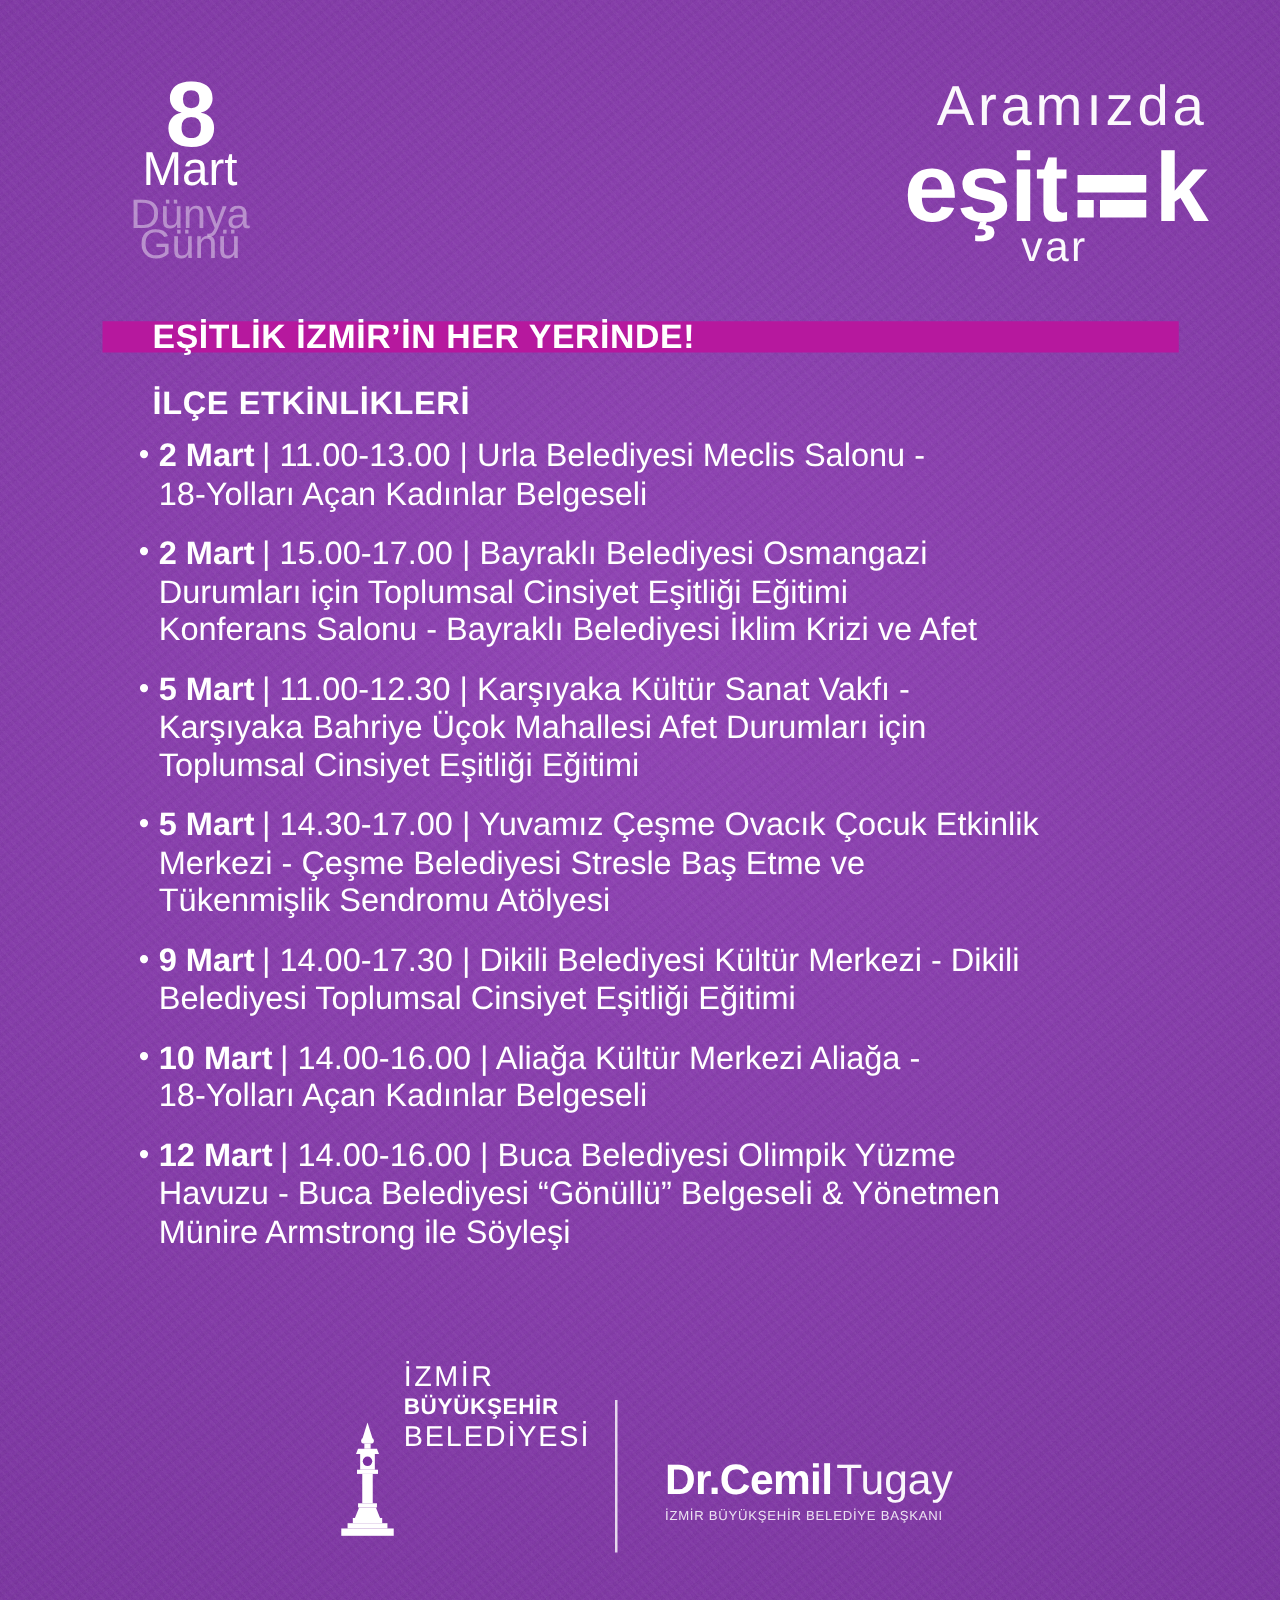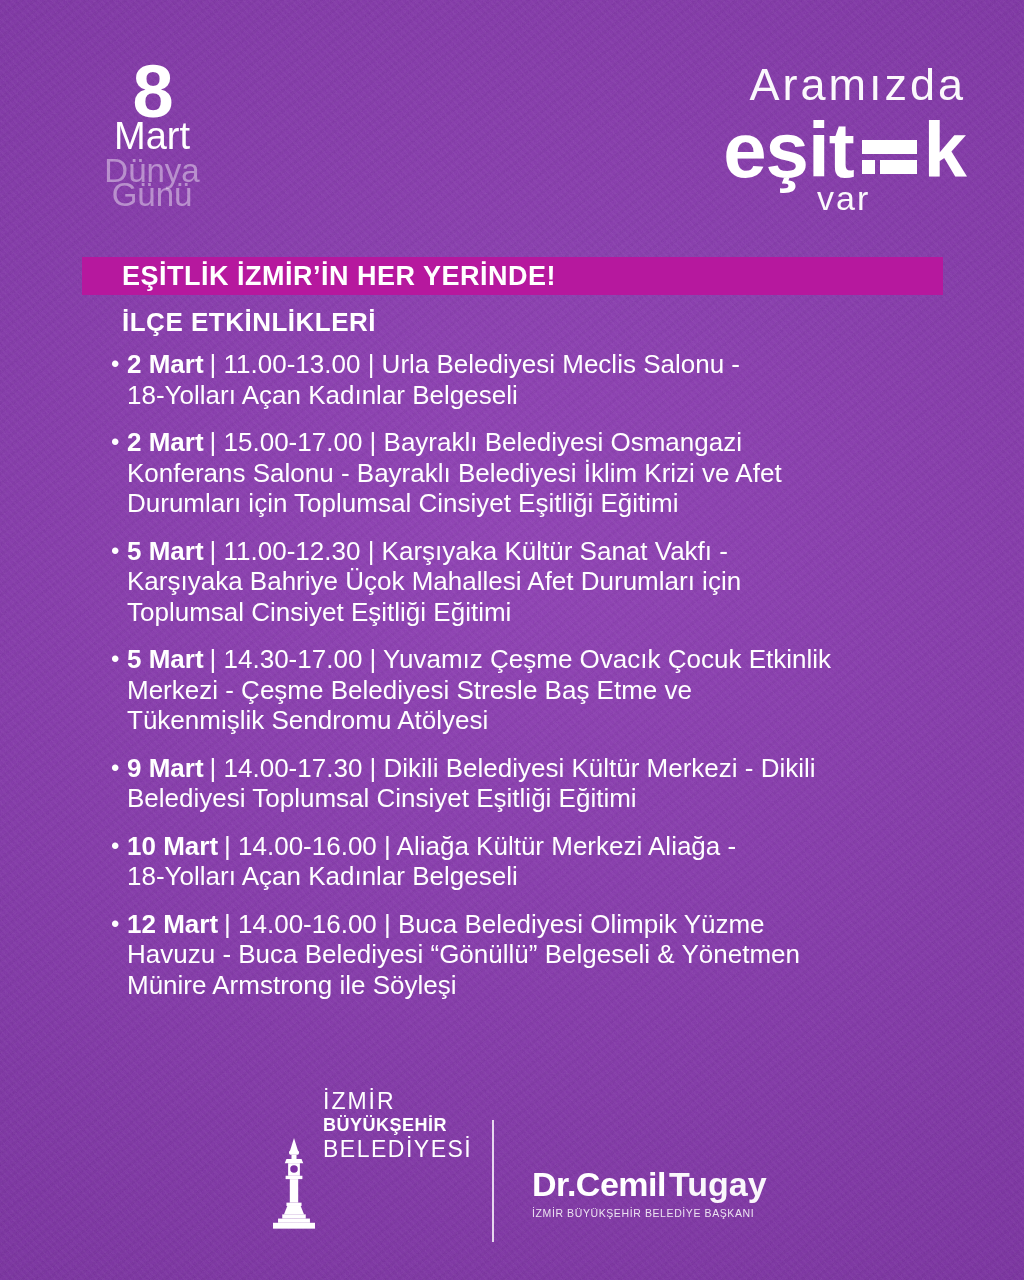--- a/index.html
+++ b/index.html
@@ -30,21 +30,21 @@
   .lr-word{display:flex;align-items:center;justify-content:flex-end;font-size:78px;font-weight:800;letter-spacing:-1px;margin-top:4px;}
   .eq{display:inline-flex;flex-direction:column;gap:6px;margin:14px 7px 0 8px;}
   .eq-top{width:55px;height:14px;background:#fff;}
   .eq-bottom{display:flex;gap:5px;}
   .eq-dot{width:13px;height:14px;background:#fff;}
   .eq-bar{width:37px;height:14px;background:#fff;}
   .lr-bottom{font-size:34px;font-weight:400;letter-spacing:2px;margin-top:-8px;margin-right:2px;opacity:.97;text-align:center;}
 
   
   .banner{
-    position:absolute;left:82px;top:257px;width:861px;height:38px;background:#b6189e;
+    position:absolute;left:82px;top:257px;width:861px;height:25px;background:#b6189e;
     display:flex;align-items:center;padding-left:40px;box-sizing:border-box;
     font-size:27px;font-weight:800;letter-spacing:.5px;
   }
   .section-title{position:absolute;left:122px;top:307px;font-size:26px;font-weight:800;letter-spacing:.5px;}
 
   
   .events{position:absolute;left:112px;top:349px;margin:0;padding:0;list-style:none;}
   .events li{position:relative;padding-left:15px;margin-bottom:17px;}
   .events li::before{content:"•";position:absolute;left:-1px;top:0;font-size:24px;line-height:30px;}
   .ev-line{white-space:nowrap;font-size:26px;line-height:30.5px;}
@@ -53,21 +53,21 @@
   
   .tower{position:absolute;left:268px;top:1138px;}
   .muni{position:absolute;left:323px;top:1089px;line-height:24px;}
   .muni-1{font-size:23px;font-weight:400;letter-spacing:2px;}
   .muni-2{font-size:18px;font-weight:800;letter-spacing:.5px;}
   .muni-3{font-size:23px;font-weight:400;letter-spacing:1.5px;}
   .divider{position:absolute;left:492px;top:1120px;width:2px;height:122px;background:rgba(255,255,255,.8);}
   .mayor{position:absolute;left:532px;top:1167px;line-height:1;}
   .mayor-name{font-size:34px;white-space:nowrap;}
   .mayor-bold{font-weight:800;letter-spacing:-.5px;}
-  .mayor-light{font-weight:700;margin-left:3px;opacity:.96;}
+  .mayor-light{font-weight:400;margin-left:3px;opacity:.96;}
   .mayor-title{font-size:10.5px;font-weight:400;letter-spacing:.6px;margin-top:7px;opacity:.85;white-space:nowrap;}
 </style>
 </head>
 <body>
 
 <div class="poster">
 
   <svg class="grain" width="1024" height="1280">
     <filter id="grain-f">
       <feTurbulence type="fractalNoise" baseFrequency="0.75" numOctaves="2" seed="7" result="n"></feTurbulence>
@@ -105,22 +105,22 @@
 
   <div class="section-title">İLÇE ETKİNLİKLERİ</div>
 
   <ul class="events">
     <li>
       <div class="ev-line"><span class="ev-date">2 Mart</span><span>| 11.00-13.00 | Urla Belediyesi Meclis Salonu -</span></div>
       <div class="ev-line">18-Yolları Açan Kadınlar Belgeseli</div>
     </li>
     <li>
       <div class="ev-line"><span class="ev-date">2 Mart</span><span>| 15.00-17.00 | Bayraklı Belediyesi Osmangazi</span></div>
+      <div class="ev-line">Durumları için Toplumsal Cinsiyet Eşitliği Eğitimi</div>
       <div class="ev-line">Konferans Salonu - Bayraklı Belediyesi İklim Krizi ve Afet</div>
-      <div class="ev-line">Durumları için Toplumsal Cinsiyet Eşitliği Eğitimi</div>
     </li>
     <li>
       <div class="ev-line"><span class="ev-date">5 Mart</span><span>| 11.00-12.30 | Karşıyaka Kültür Sanat Vakfı -</span></div>
       <div class="ev-line">Karşıyaka Bahriye Üçok Mahallesi Afet Durumları için</div>
       <div class="ev-line">Toplumsal Cinsiyet Eşitliği Eğitimi</div>
     </li>
     <li>
       <div class="ev-line"><span class="ev-date">5 Mart</span><span>| 14.30-17.00 | Yuvamız Çeşme Ovacık Çocuk Etkinlik</span></div>
       <div class="ev-line">Merkezi - Çeşme Belediyesi Stresle Baş Etme ve</div>
       <div class="ev-line">Tükenmişlik  Sendromu Atölyesi</div>

